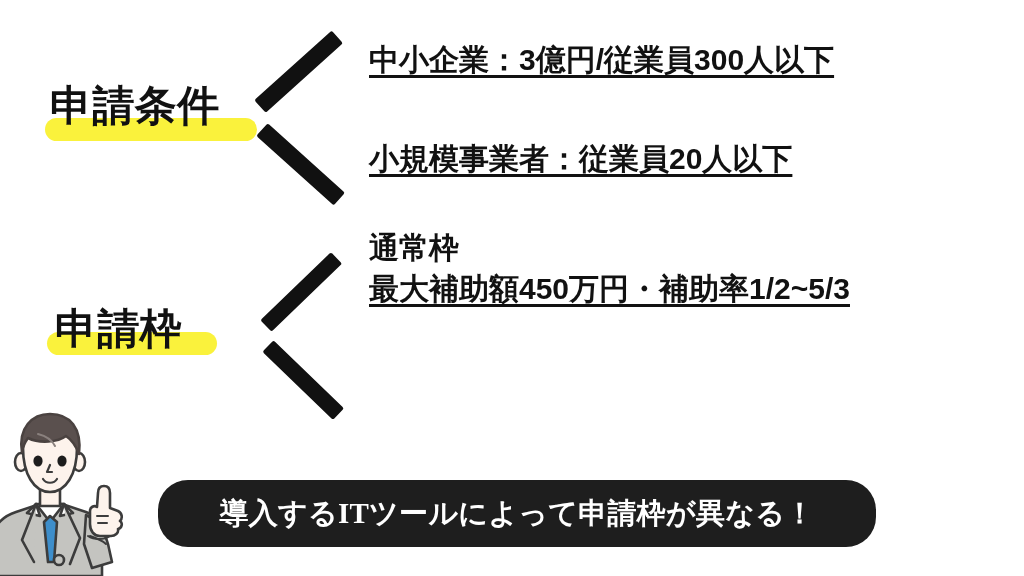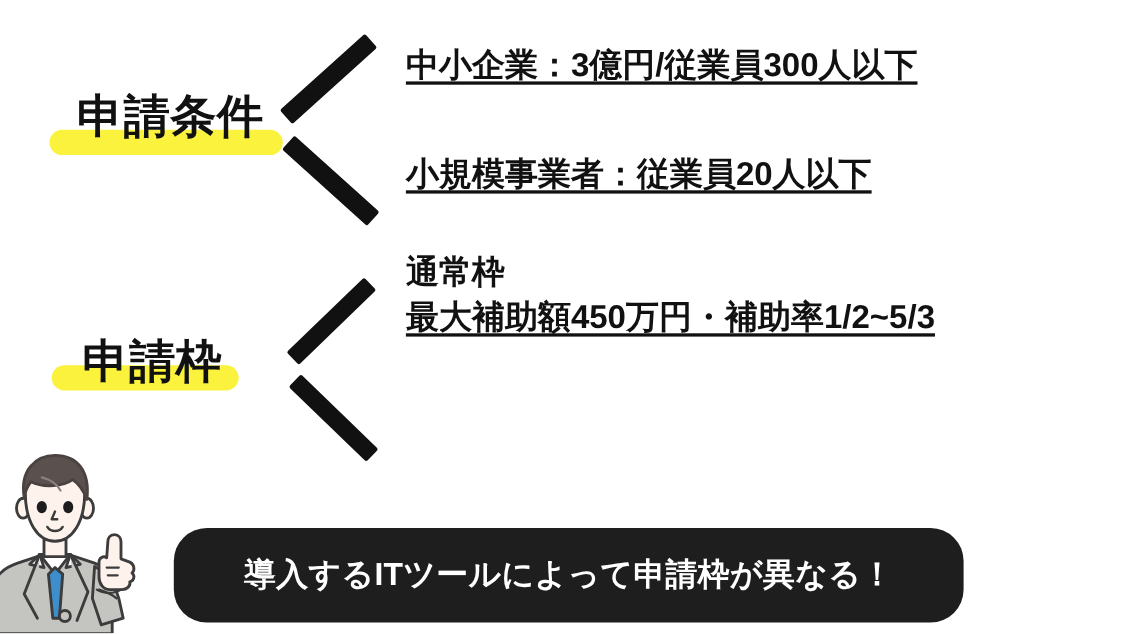--- a/index.html
+++ b/index.html
@@ -31,21 +31,20 @@
     position: absolute;
     left: 0;
     background: #faf23c;
     border-radius: 999px;
     z-index: 0;
   }
   .cat .txt {
     position: relative;
     z-index: 1;
     display: inline-block;
-    margin-left: 20px;
   }
 
   #cat-shinsei-jouken {
     left: 50px;
     top: 78px;
     font-size: 42px;
   }
   #cat-shinsei-jouken .marker {
     left: -5px;
     top: 40px;
@@ -144,26 +143,27 @@
   #item-small-biz  { top: 139px; }
   #item-normal     { top: 228px; }
   #item-invoice    { top: 343px; }
 
   
   #banner {
     position: absolute;
     left: 158px;
     top: 480px;
     width: 718px;
-    height: 86px;
+    height: 67px;
     background: #1e1e1e;
     border-radius: 30px;
     display: flex;
     align-items: center;
     justify-content: center;
+    font-family: Liberation Serif, serif;
   }
   #banner-text {
     color: #ffffff;
     font-size: 29px;
     font-weight: bold;
     white-space: nowrap;
     letter-spacing: 0.01em;
   }
 
   

